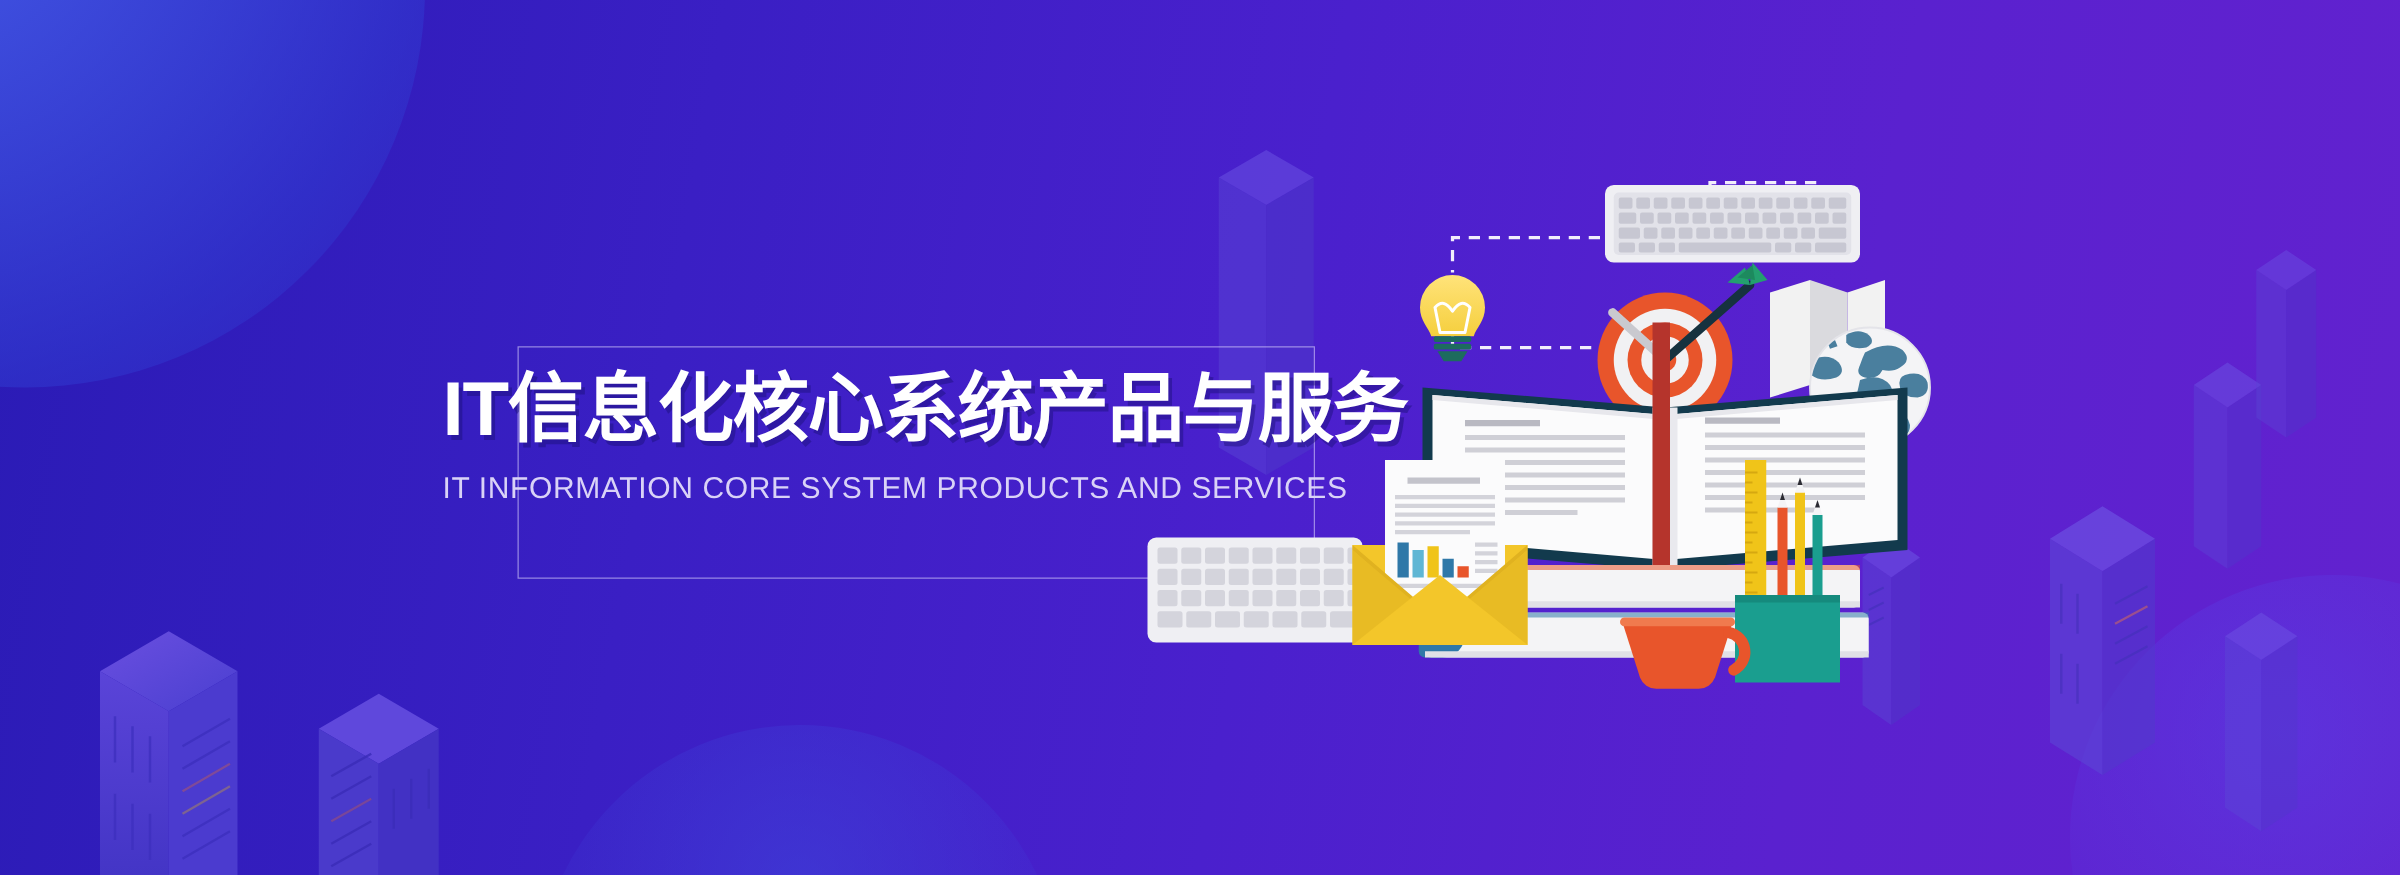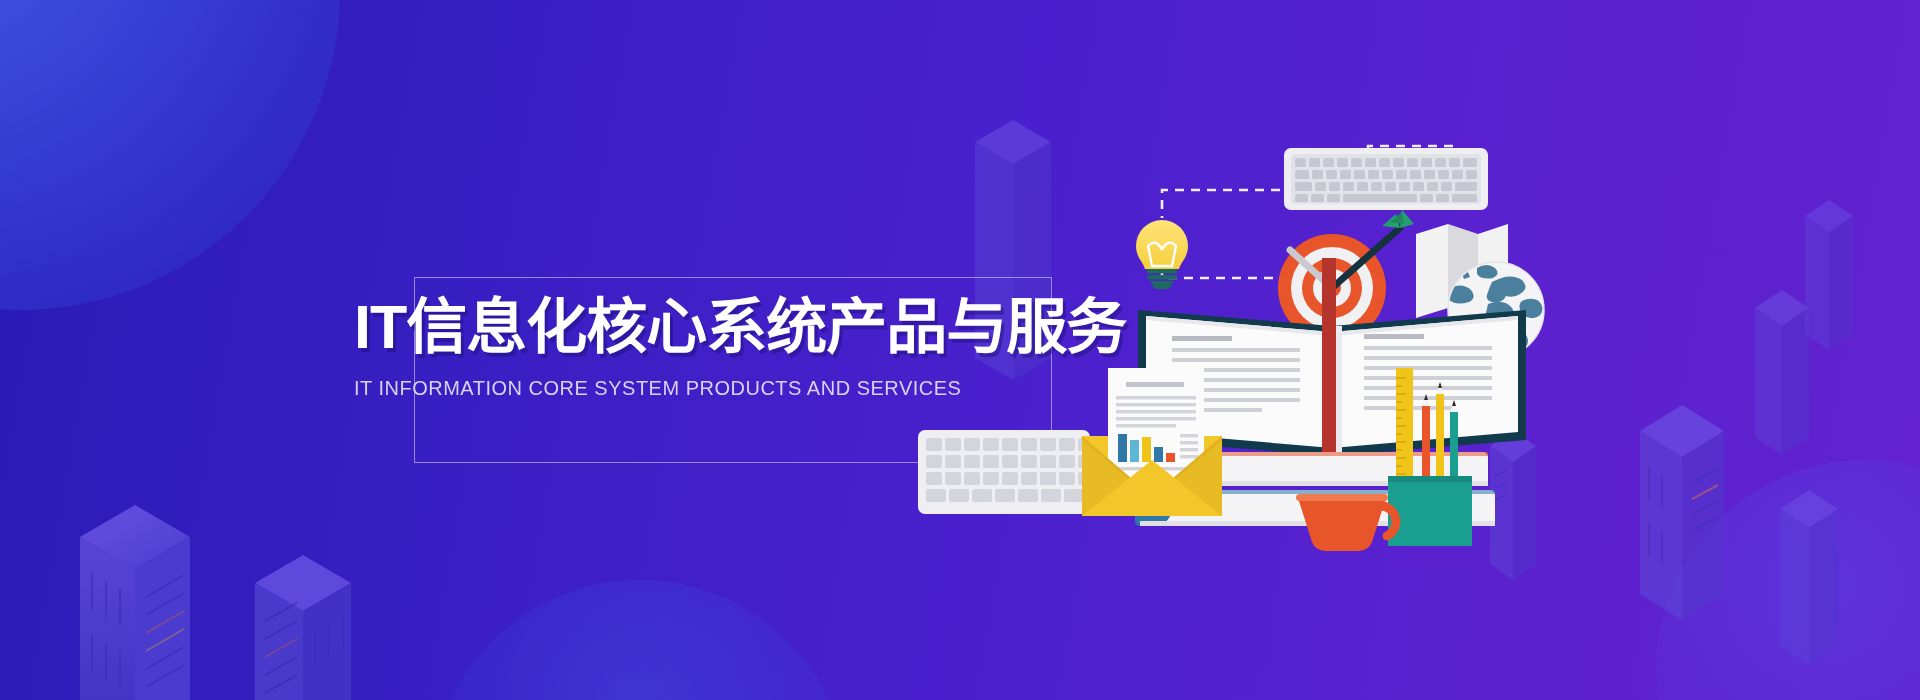--- a/index.html
+++ b/index.html
@@ -40,21 +40,21 @@
     box-sizing:border-box;
   }
   .title{
     position:absolute;left:-60px;top:20px;width:760px;
     font-size:61px;font-weight:bold;color:#ffffff;letter-spacing:-1px;
     white-space:nowrap;line-height:1;
     text-shadow:3px 4px 0 rgba(26,16,120,.45);
   }
   .subtitle{
     position:absolute;left:-60px;top:100px;width:760px;
-    font-size:20px;color:#d9d2f7;letter-spacing:.5px;white-space:nowrap;
+    font-size:24px;color:#d9d2f7;letter-spacing:.5px;white-space:nowrap;
     font-weight:normal;
   }
 
   
   .illu{position:absolute;left:1100px;top:140px;width:470px;height:440px;}
   .illu svg{display:block;overflow:visible;}
 </style>
 </head>
 <body>
 

